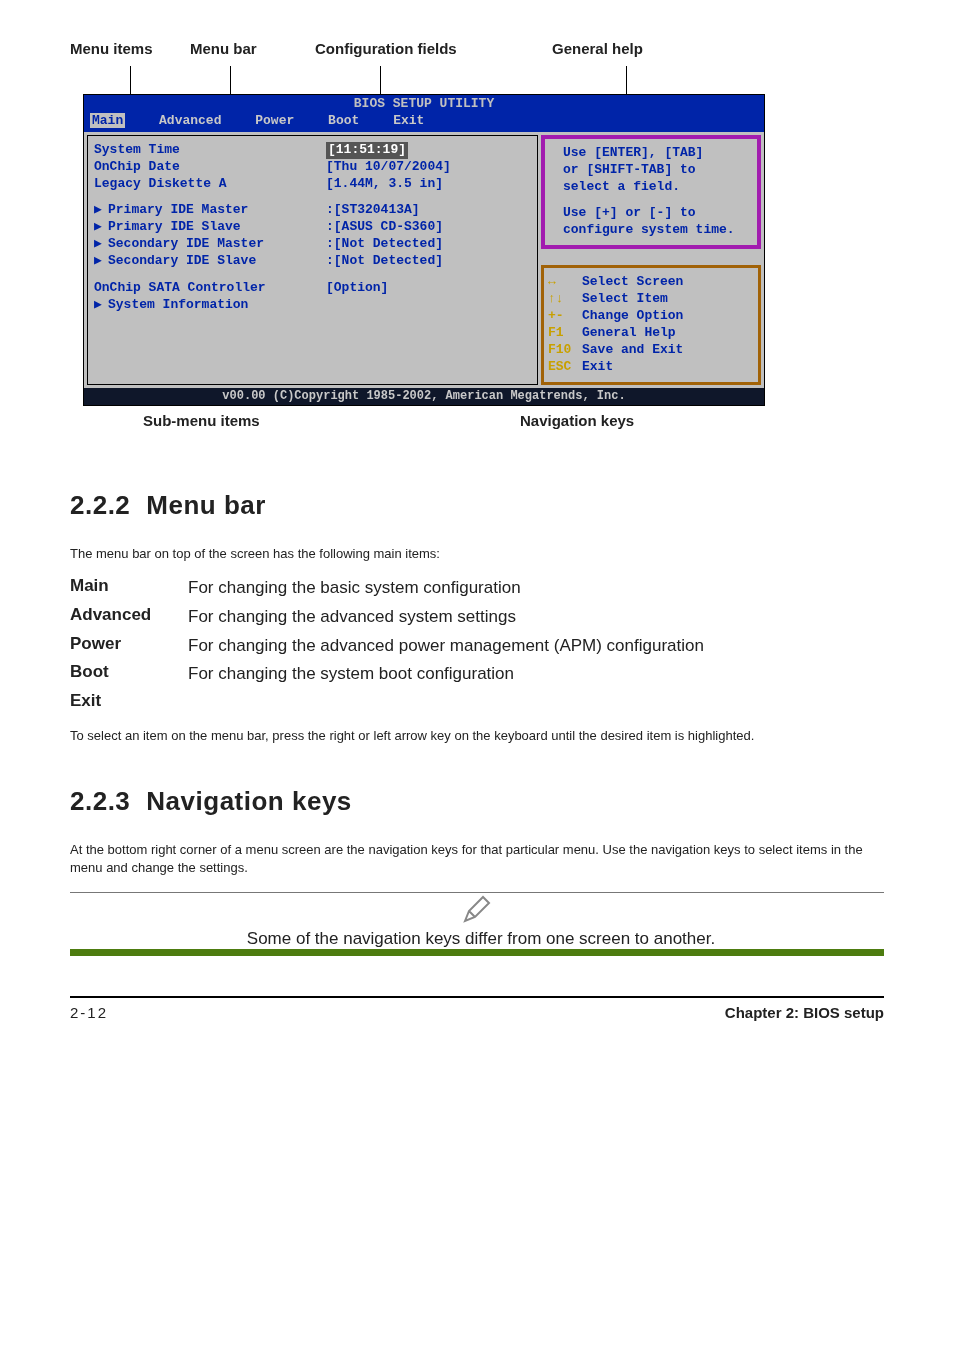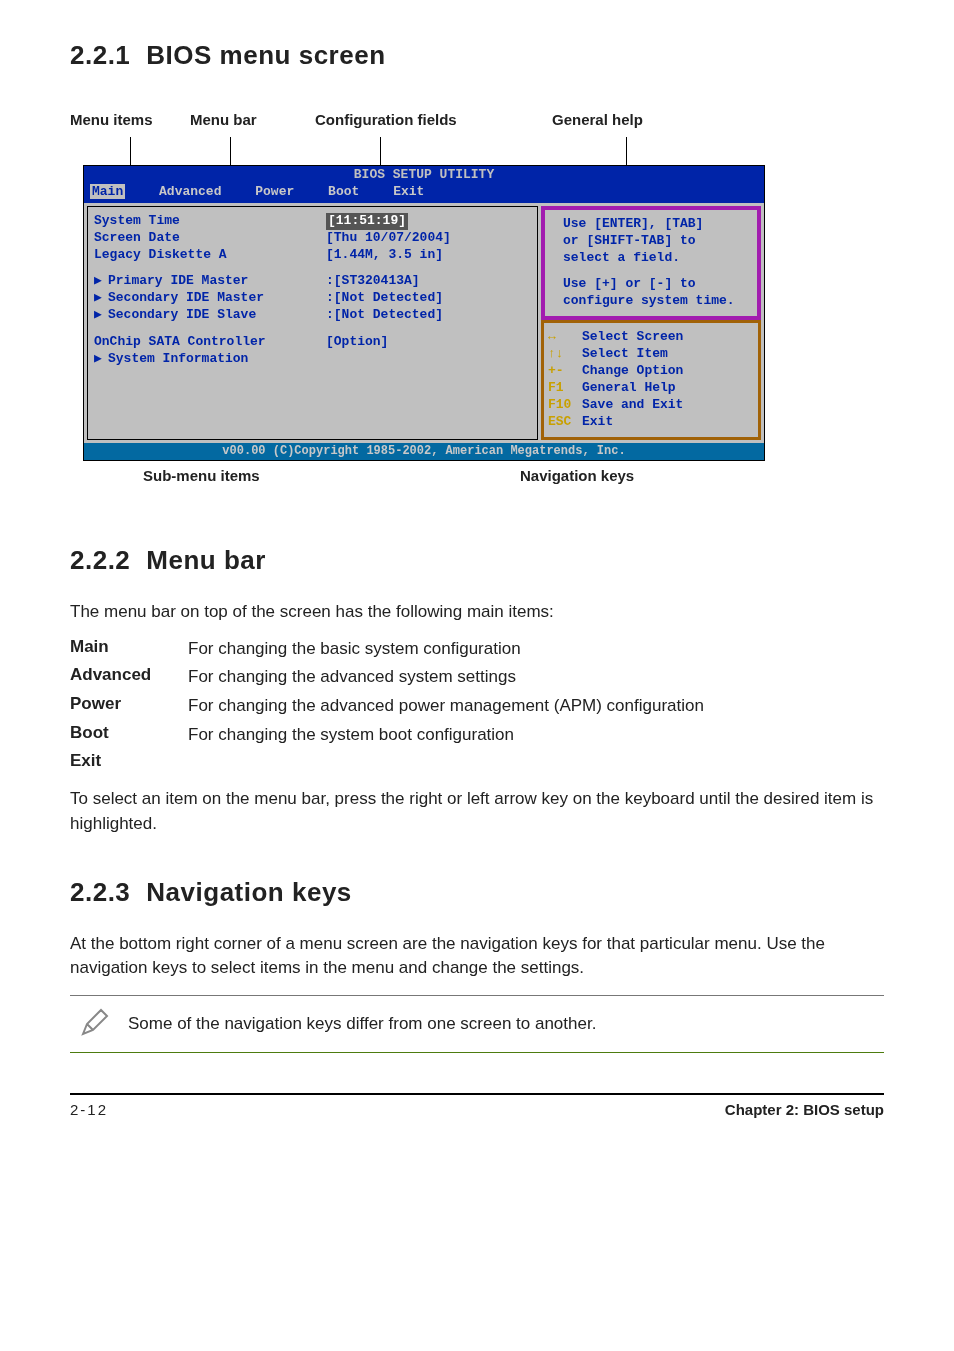--- a/index.html
+++ b/index.html
@@ -142,42 +142,42 @@
     color: #fff;
     background: #555;
     padding: 0 2px;
   }
   .bios .leftpane .arrow {
     color: #0024a8;
     display: inline-block;
     width: 14px;
   }
   .bios .footer {
-    background: #0369a1;
+    background: #0f172a;
     color: #c8c8c8;
     text-align: center;
     font-size: 12px;
     padding: 1px 0;
   }
   
   .bottom-ann {
     display: flex;
     font-weight: bold;
     font-size: 15px;
     margin: 6px 0 0 10px;
     width: 680px;
     position: relative;
     height: 22px;
   }
   .bottom-ann .ba1 { position: absolute; left: 23px; margin-left: 40px; }
   .bottom-ann .ba2 { position: absolute; left: 440px; }
 
   
   p.body {
-    font-size: 17px;
+    font-size: 13px;
     line-height: 1.45;
     margin: 12px 0;
   }
   
   .def-table {
     margin: 12px 0 16px 0;
   }
   .def-row {
     display: flex;
     margin: 4px 0;
@@ -190,23 +190,24 @@
   .def-row .desc {
     flex: 1;
     font-size: 17px;
     line-height: 1.45;
   }
   
   .note {
     display: flex;
     align-items: center;
     border-top: 1px solid #777;
-    border-bottom: 1px solid #4d7c0f;
-    padding: 10px 0;
+    border-bottom: 7px solid #4d7c0f;
+    padding: 0 0;
     margin: 14px 0 40px 0;
+    flex-direction: column;
   }
   .note .pencil {
     width: 50px;
     text-align: center;
     color: #888;
   }
   .note .pencil svg {
     width: 32px;
     height: 32px;
   }
@@ -231,23 +232,20 @@
   .pagefoot .pr {
     font-weight: 900;
   }
 </style>
 </head>
 <body>
 
 <div class="page">
   <div class="content">
 
-    <h2 class="section">
-      <span class="num">2.2.1</span><span>BIOS menu screen</span>
-    </h2>
 
     <div class="annotation-row" style="height:20px;">
       <div class="ann ann-a">Menu items</div>
       <div class="ann ann-b">Menu bar</div>
       <div class="ann ann-c">Configuration fields</div>
       <div class="ann ann-d">General help</div>
     </div>
     <div class="leaders">
       <div class="leader" style="left:60px;"></div>
       <div class="leader" style="left:160px;"></div>
@@ -264,31 +262,35 @@
         <span>Boot</span>
         <span>Exit</span>
       </div>
       <div class="body">
         <div class="leftpane">
           <div class="row">
             <div class="lbl">System Time</div>
             <div class="val sel">[11:51:19]</div>
           </div>
           <div class="row">
-            <div class="lbl">Screen Date</div>
+            <div class="lbl">OnChip Date</div>
             <div class="val">[Thu 10/07/2004]</div>
           </div>
           <div class="row">
             <div class="lbl">Legacy Diskette A</div>
             <div class="val">[1.44M, 3.5 in]</div>
           </div>
           <div class="row" style="height:10px;"></div>
           <div class="row">
             <div class="lbl"><span class="arrow">▶</span><span>Primary IDE Master</span></div>
             <div class="val">:[ST320413A]</div>
+          </div>
+          <div class="row">
+            <div class="lbl"><span class="arrow">▶</span><span>Primary IDE Slave</span></div>
+            <div class="val">:[ASUS CD-S360]</div>
           </div>
           <div class="row">
             <div class="lbl"><span class="arrow">▶</span><span>Secondary IDE Master</span></div>
             <div class="val">:[Not Detected]</div>
           </div>
           <div class="row">
             <div class="lbl"><span class="arrow">▶</span><span>Secondary IDE Slave</span></div>
             <div class="val">:[Not Detected]</div>
           </div>
           <div class="row" style="height:10px;"></div>

